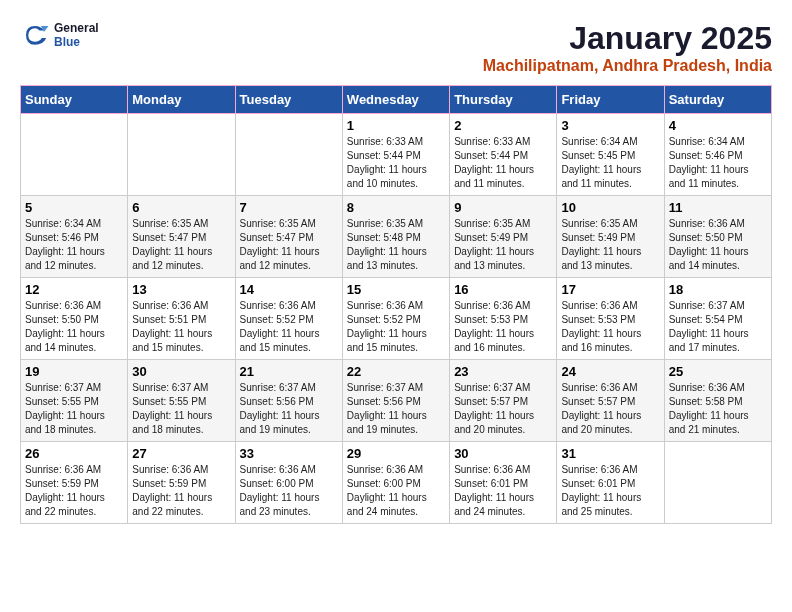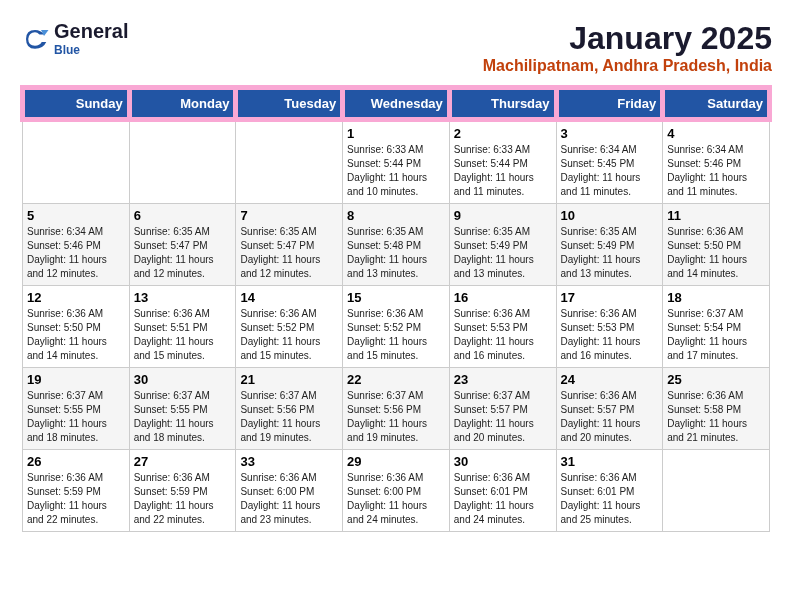--- a/index.html
+++ b/index.html
@@ -40,24 +40,24 @@
     }
     .calendar-table {
       width: 100%;
       border-collapse: collapse;
       font-size: 11px;
     }
     .calendar-table th {
       background-color: #2255a4;
       color: white;
       padding: 6px 4px;
-      text-align: right;
+      text-align: left;
       font-size: 13px;
       font-weight: bold;
-      border: 5px solid #f9a8d4;
+      border: 1px solid #f9a8d4;
     }
     .calendar-table td {
       border: 1px solid #ccc;
       vertical-align: top;
       padding: 4px;
       width: calc(100% / 7);
       min-height: 80px;
       background: #fff;
     }
     .calendar-table tr:nth-child(even) td {
@@ -84,21 +84,21 @@
 </head>
 <body>
 
 <div class="header-area">
   <div class="logo">
     <svg class="logo-icon" viewBox="0 0 40 40">
       <path d="M8 20 Q8 8 20 8 Q28 8 32 14 L26 14 Q23 11 20 11 Q12 11 11 20 Q11 29 20 29 Q26 29 29 24 L35 24 Q31 33 20 33 Q8 33 8 20Z" fill="#2255a4"></path>
       <path d="M28 8 L38 8 L32 16Z" fill="#4a90d9"></path>
     </svg>
     <div>
-      <div style="font-size:20px; font-weight:bold; color:#1a1a2e;">General</div>
+      <div style="font-size:12px; font-weight:bold; color:#1a1a2e;">General</div>
       <div style="font-size:12px; font-weight:bold; color:#2255a4;">Blue</div>
     </div>
   </div>
   <div class="title-area">
     <div class="calendar-title">January 2025</div>
     <div class="calendar-subtitle">Machilipatnam, Andhra Pradesh, India</div>
   </div>
 </div>
 
 <table class="calendar-table">

